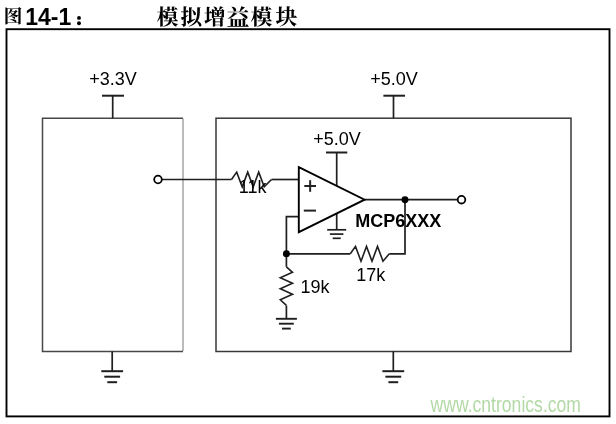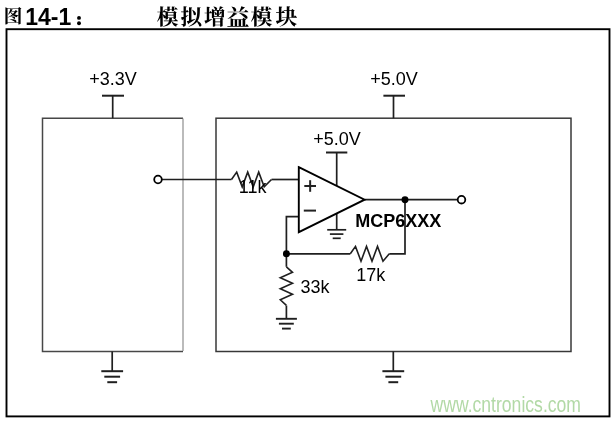--- a/index.html
+++ b/index.html
@@ -69,13 +69,13 @@
     </g>
 <text x="25.2" y="25.3" font-size="23" font-weight="bold" font-family="Liberation Sans">14-1</text>
 <text x="430.5" y="411.8" font-size="22.2" textLength="150.5" lengthAdjust="spacingAndGlyphs" fill="#b2d9a6" font-family="Liberation Sans">www.cntronics.com</text>
 </svg>
 <div class="lbl" style="left:89.3px; top:69.2px;">+3.3V</div>
 <div class="lbl" style="left:370.2px; top:69.2px;">+5.0V</div>
 <div class="lbl" style="left:313.2px; top:128.6px;">+5.0V</div>
 <div class="lbl" style="left:238.8px; top:148.6px;margin-top:28px;">11k</div>
 <div class="lbl b" style="left:355.3px; top:167.2px;margin-top:44px;">MCP6XXX</div>
 <div class="lbl" style="left:356.3px; top:265.3px;">17k</div>
-<div class="lbl" style="left:300.5px; top:277.3px;">33k</div>
+<div class="lbl" style="left:300.5px; top:277.3px;">19k</div>
 
 </body></html>

